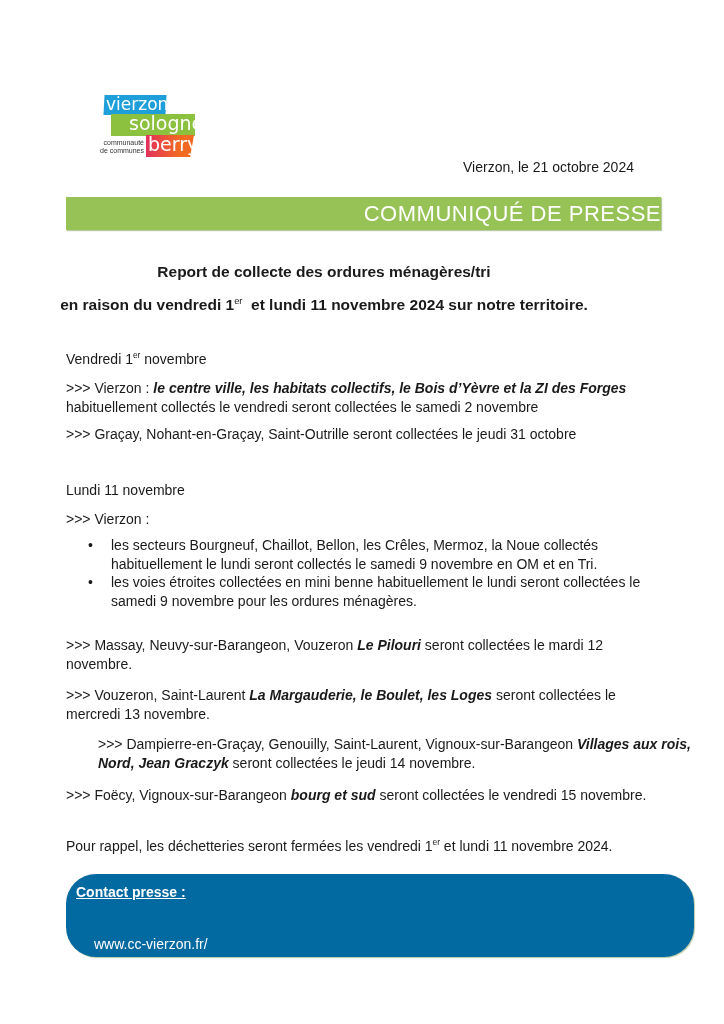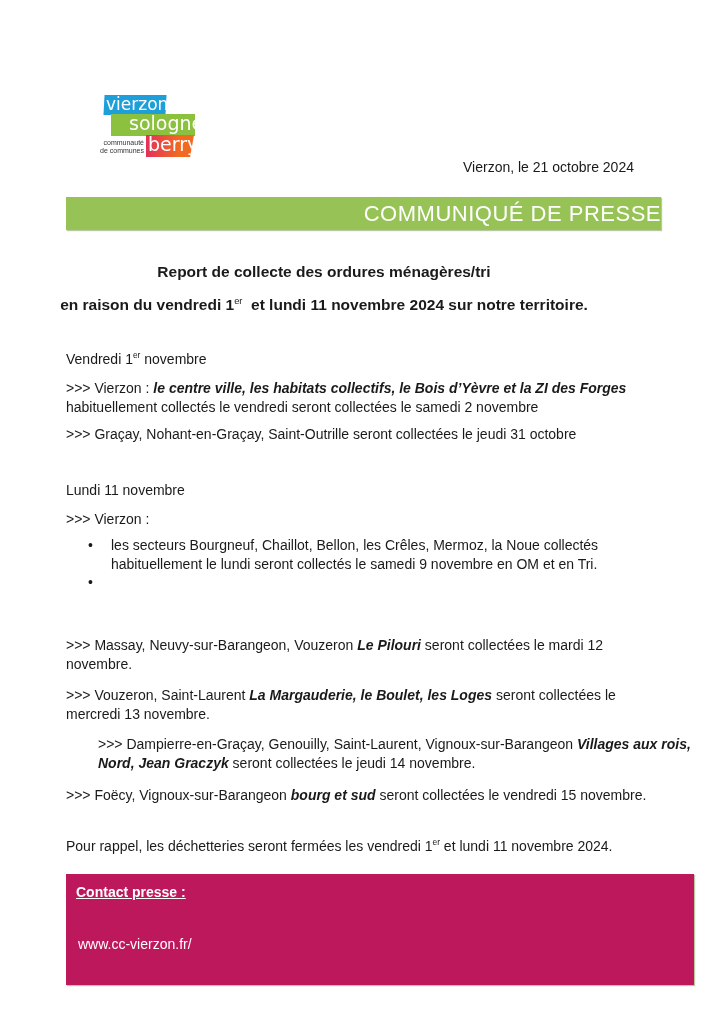--- a/index.html
+++ b/index.html
@@ -23,26 +23,26 @@
     .t1 { top: 263px; }
     .t2 { top: 296px; }
     sup { font-size: 0.6em; line-height: 0; vertical-align: 0.7em; font-weight: normal; }
     .p { position: absolute; left: 66px; width: 600px; font-size: 14px; line-height: 19px; }
     b { font-weight: normal; }
     .bi { font-weight: bold; font-style: italic; }
     ul.bul { position: absolute; left: 66px; top: 536px; width: 600px; margin: 0; padding: 0; list-style: none; font-size: 14px; line-height: 18.5px; }
     ul.bul li { position: relative; padding-left: 45px; }
     ul.bul li .dot { position: absolute; left: 22px; top: 0; }
     .contact {
-      position: absolute; left: 66px; top: 874px; width: 628px; height: 111px; background: #be185d;
-      box-shadow: 1px 1px 1px #b8c9a4; color: #fff; font-size: 14px;
+      position: absolute; left: 66px; top: 874px; width: 628px; height: 83px; background: #0369a1;
+      box-shadow: 1px 1px 1px #b8c9a4; color: #fff; font-size: 14px; border-radius: 30px;
     }
     .contact .c1 { position: absolute; left: 10px; top: 10px; font-weight: bold; text-decoration: underline; }
     .contact .c2 { position: absolute; left: 10px; top: 35px; font-style: italic; }
-    .contact .c3 { position: absolute; left: 12px; top: 62px; }
+    .contact .c3 { position: absolute; left: 28px; top: 62px; }
   </style>
 </head>
 <body>
 
 <div class="logo">
   <div class="blk b1">
       <span>vierzon</span>
     </div>
   <div class="blk b2">sologne</div>
   <div class="blk b3">berry</div>
@@ -64,21 +64,21 @@
 <div class="p" style="top:379px;"><b>&gt;&gt;&gt; Vierzon : </b><span class="bi">le centre ville, les habitats collectifs, le Bois d’Yèvre et la ZI des Forges</span><br><span>habituellement collectés le vendredi seront collectées le samedi 2 novembre</span></div>
 
 <div class="p" style="top:425px;"><b>&gt;&gt;&gt; Graçay, Nohant-en-Graçay, Saint-Outrille</b><span> seront collectées le jeudi 31 octobre</span></div>
 
 <div class="p" style="top:481px;"><b>Lundi 11 novembre</b></div>
 
 <div class="p" style="top:510px;"><b>&gt;&gt;&gt; Vierzon :</b></div>
 
 <ul class="bul">
   <li><span class="dot">•</span><span>les secteurs </span><b>Bourgneuf, Chaillot, Bellon, les Crêles, Mermoz, la Noue</b><span> collectés habituellement le lundi seront collectés le samedi 9 novembre en OM et en Tri.</span></li>
-  <li><span class="dot">•</span></li>
+  <li><span class="dot">•</span><span>les voies étroites collectées en mini benne habituellement le lundi seront collectées le samedi 9 novembre pour les ordures ménagères.</span></li>
 </ul>
 
 <div class="p" style="top:636px;"><b>&gt;&gt;&gt; Massay, Neuvy-sur-Barangeon, Vouzeron </b><span class="bi">Le Pilouri</span><span> seront collectées le mardi 12 novembre.</span></div>
 
 <div class="p" style="top:686px;"><b>&gt;&gt;&gt; Vouzeron, Saint-Laurent </b><span class="bi">La Margauderie, le Boulet, les Loges</span><span> seront collectées le mercredi 13 novembre.</span></div>
 
 <div class="p" style="top:735px;margin-left:32px;"><b>&gt;&gt;&gt; Dampierre-en-Graçay, Genouilly, Saint-Laurent, Vignoux-sur-Barangeon </b><span class="bi">Villages aux rois, Nord, Jean Graczyk</span><span> seront collectées le jeudi 14 novembre.</span></div>
 
 <div class="p" style="top:786px;"><b>&gt;&gt;&gt; Foëcy, Vignoux-sur-Barangeon </b><span class="bi">bourg et sud</span><span> seront collectées le vendredi 15 novembre.</span></div>
 

